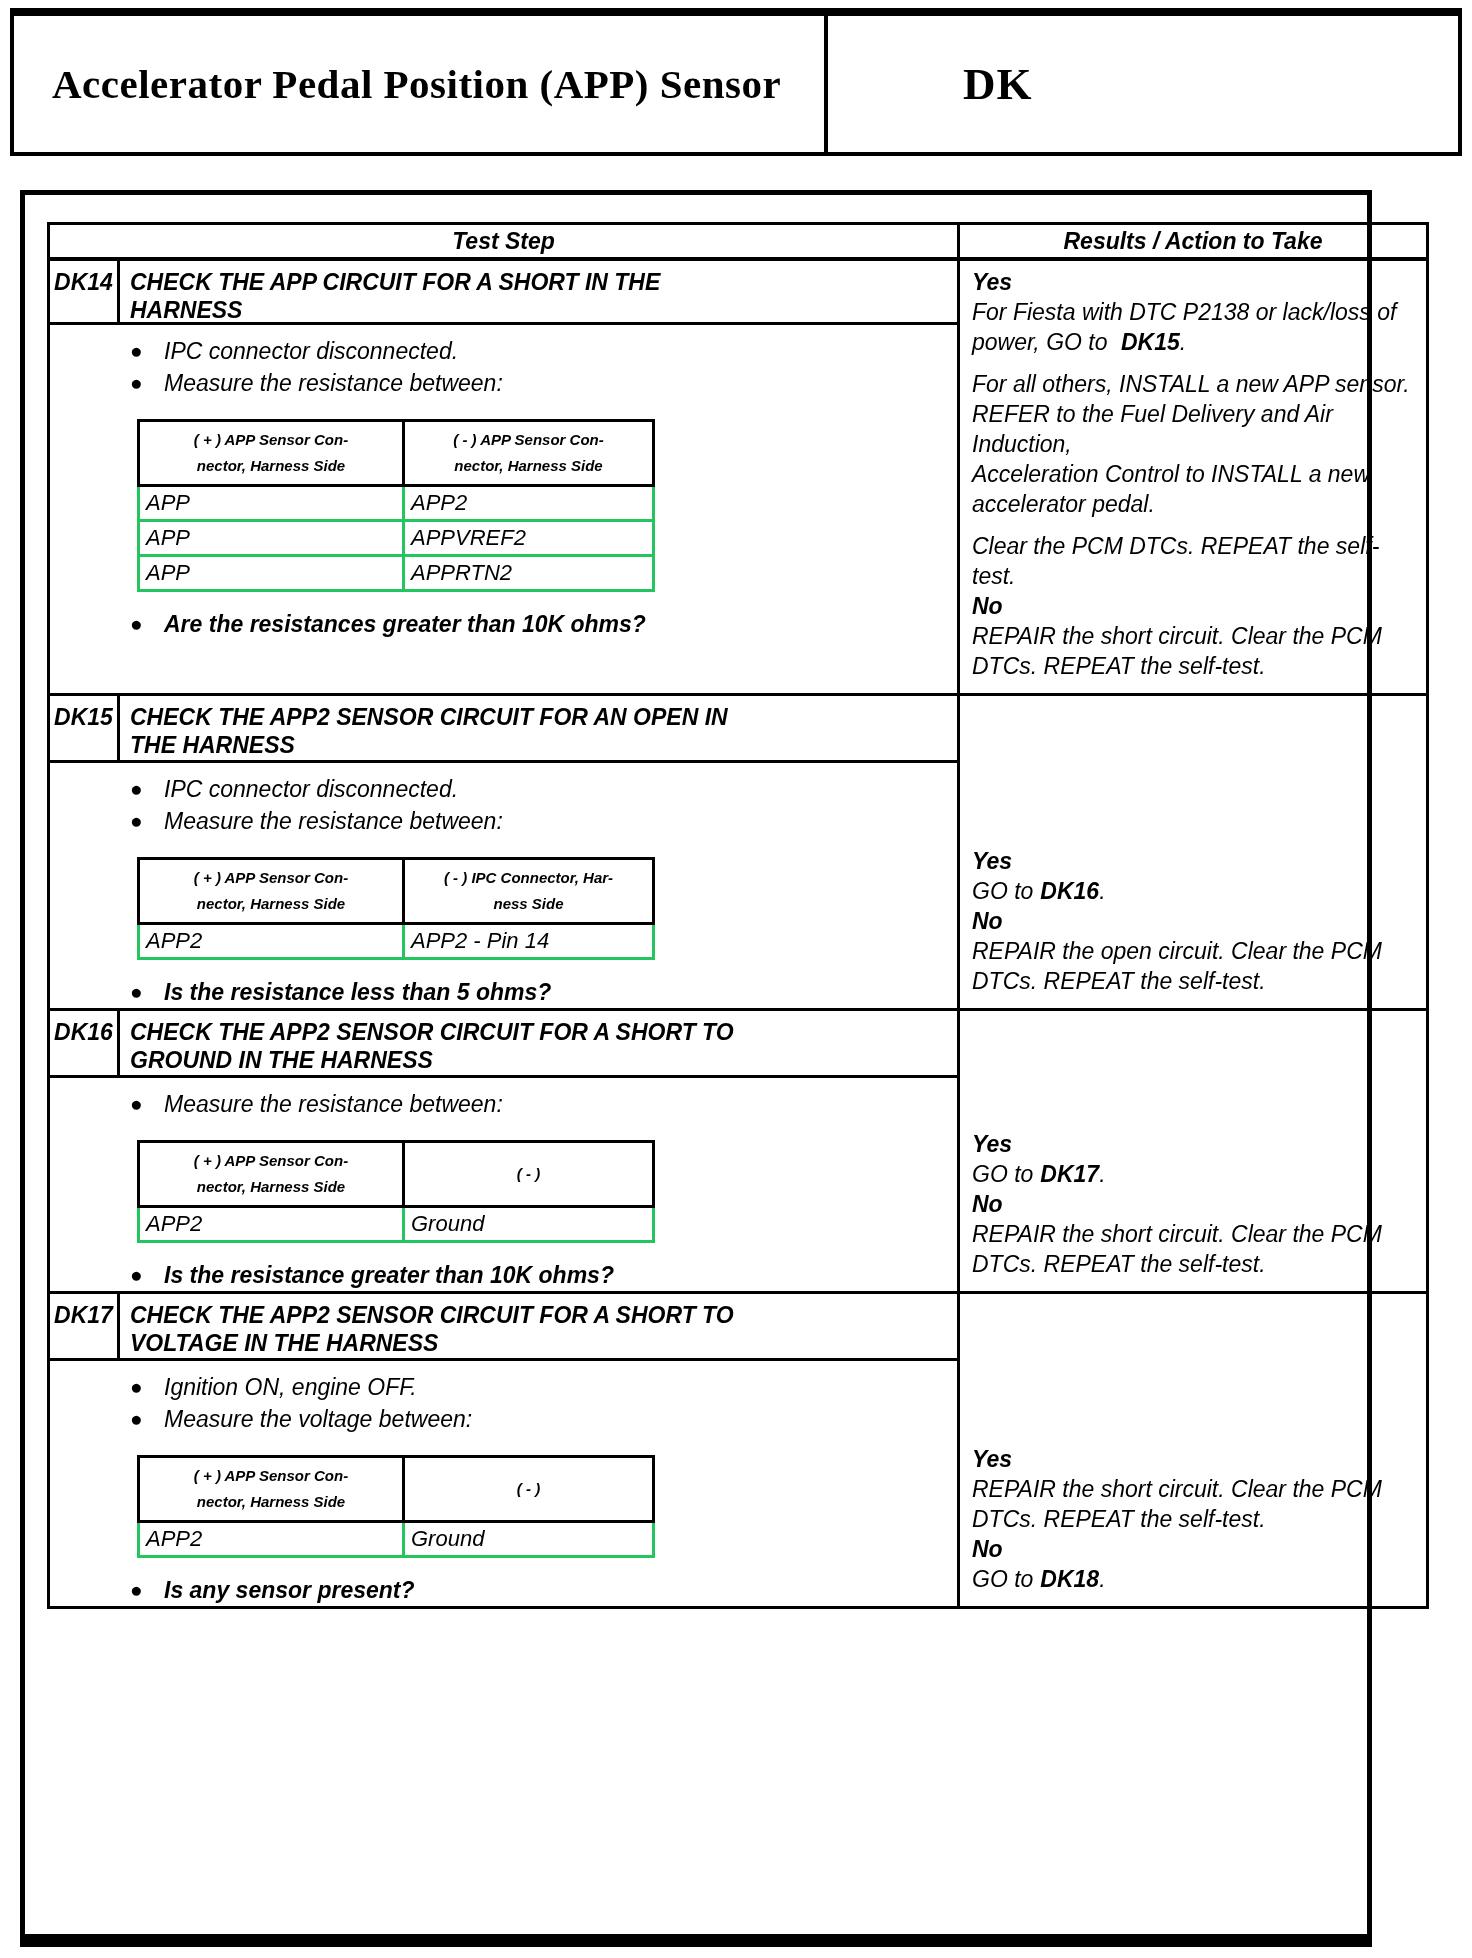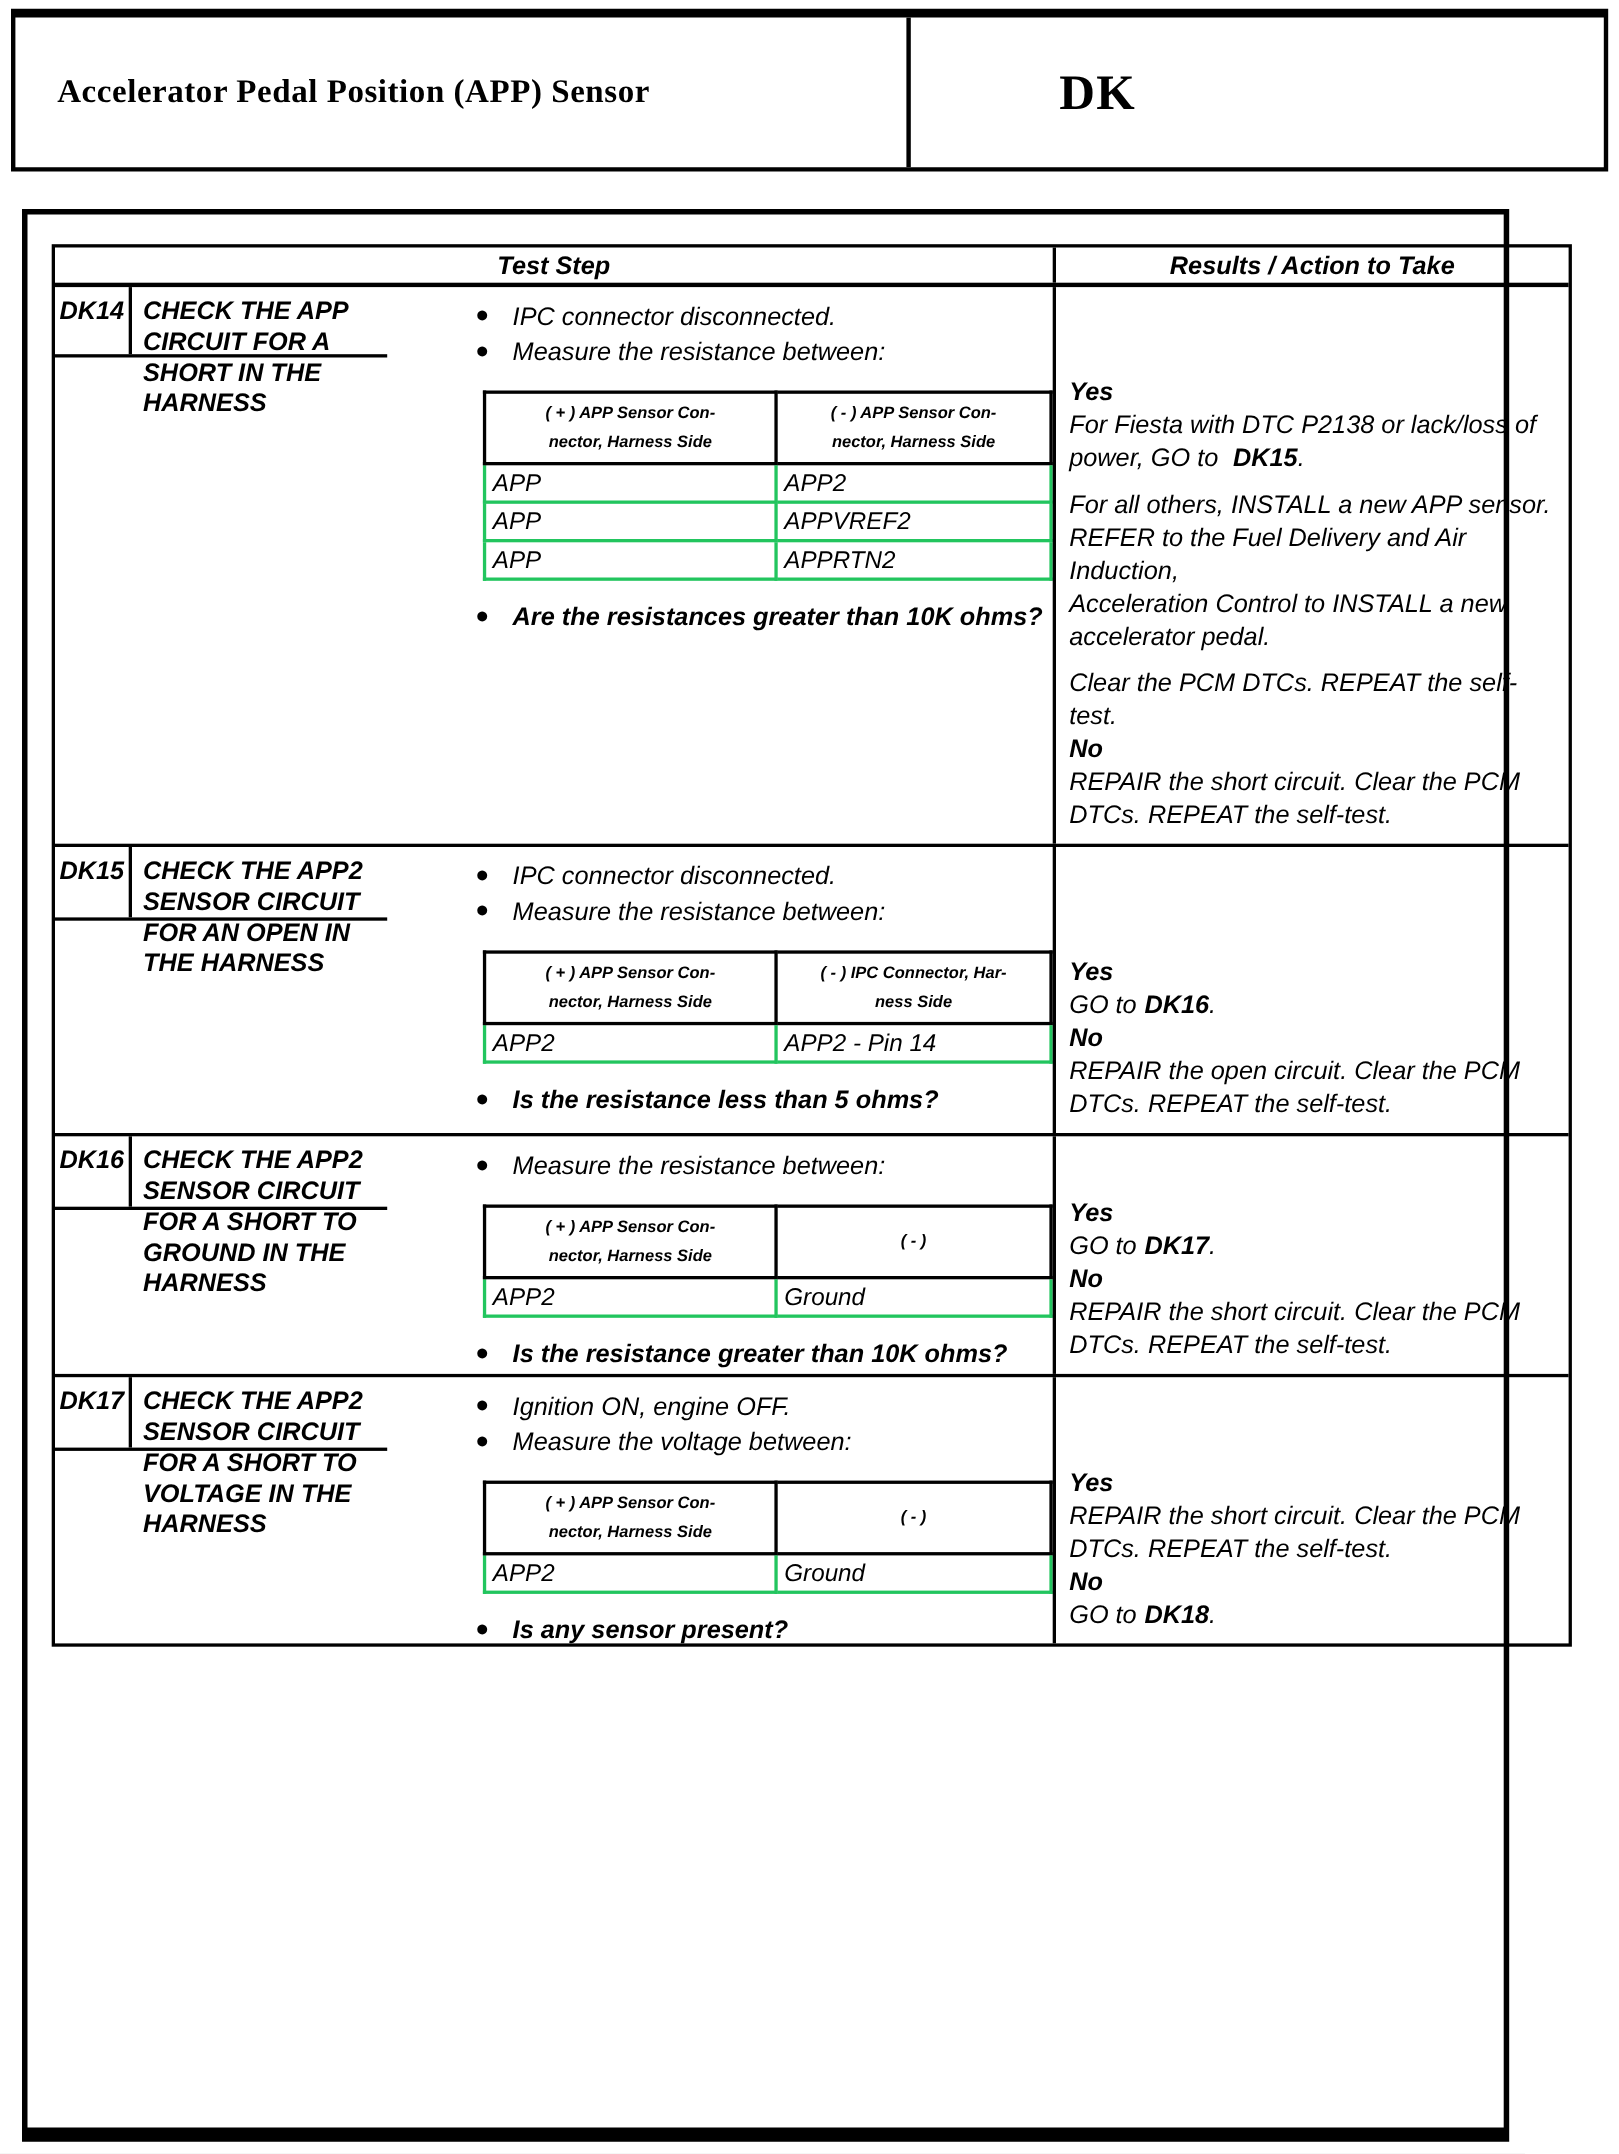--- a/index.html
+++ b/index.html
@@ -19,21 +19,21 @@
     border:4px solid #000; border-top-width:8px;
     display:flex;
   }
   .header-title-cell {
     flex:0 0 810px;
     display:flex; align-items:center;
     padding-left:38px;
   }
   .header-title-cell h1 {
     font-family:"Liberation Serif", serif;
-    font-weight:bold; font-size:30px; letter-spacing:.5px;
+    font-weight:bold; font-size:41px; letter-spacing:.5px;
   }
   .header-code-cell {
     flex:1;
     border-left:4px solid #000;
     display:flex; align-items:center;
     padding-left:135px;
     font-family:"Liberation Serif", serif;
     font-weight:bold; font-size:45px; letter-spacing:1px;
   }
   
@@ -55,21 +55,21 @@
   }
   .diag-header-row .col-test {
     flex:0 0 907px; display:flex; align-items:center; justify-content:center;
   }
   .diag-header-row .col-results {
     flex:1; border-left:3px solid #000;
     display:flex; align-items:center; justify-content:center;
   }
   .step-block { display:flex; border-bottom:3px solid #000; }
   .step-block:last-child { border-bottom:none; }
-  .step-left { flex:0 0 907px; display:flex; flex-direction:row; }
+  .step-left { flex:0 0 907px; display:flex; flex-direction:column; }
   .step-title-row {
     display:flex;
     border-bottom:3px solid #000;
   }
   .step-id {
     flex:0 0 70px;
     border-right:3px solid #000;
     font-weight:bold; font-size:23px;
     padding-top:8px; text-align:center;
   }

